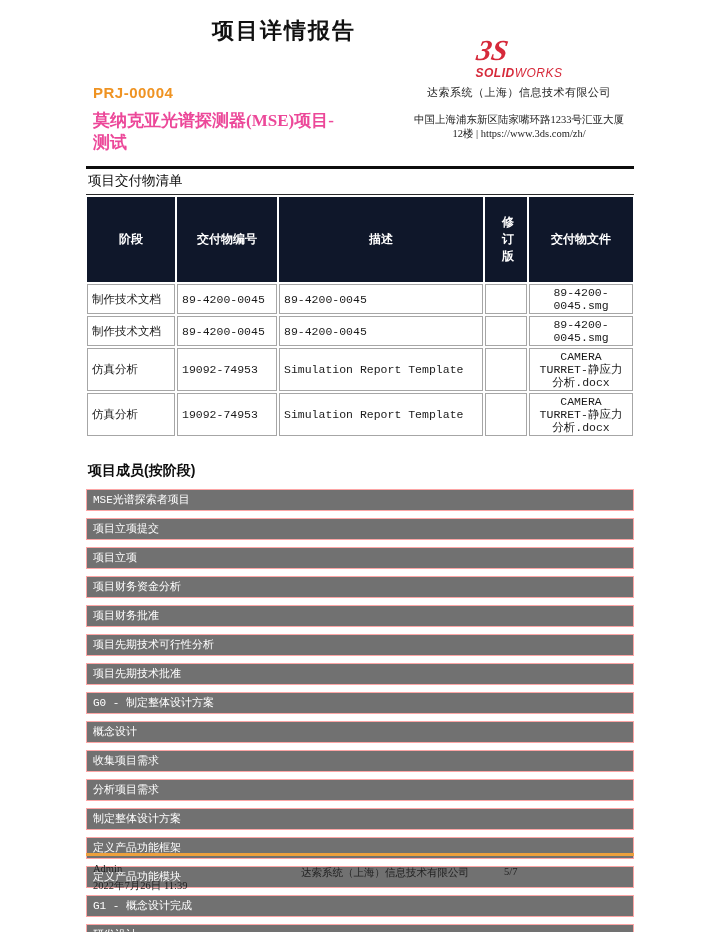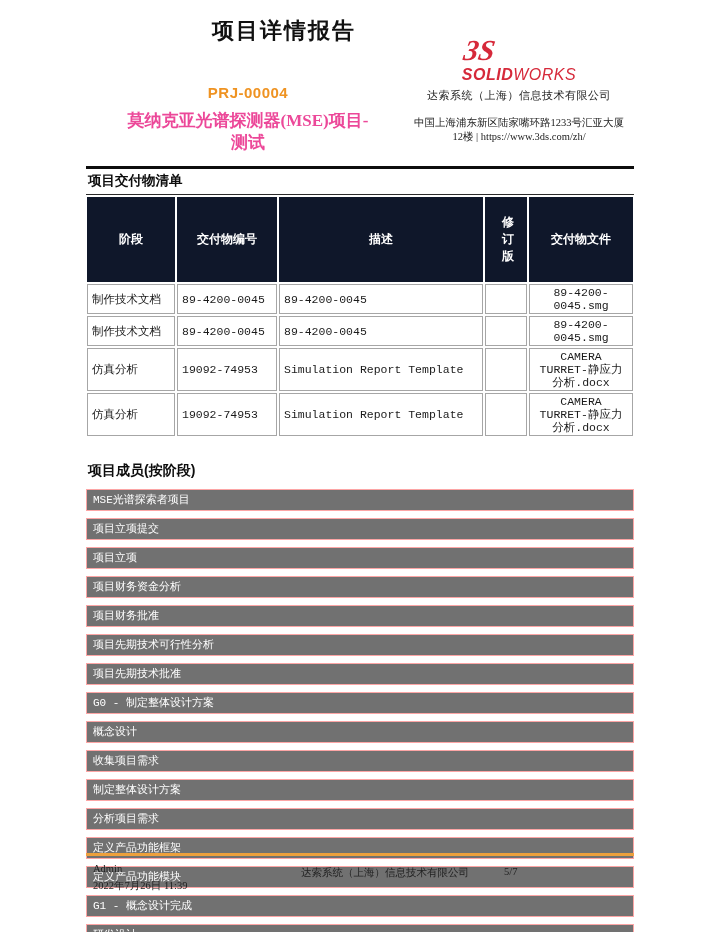--- a/index.html
+++ b/index.html
@@ -12,21 +12,21 @@
     overflow:hidden;
   }
 
   
   .page-title {
     position:absolute; top:16px; left:0; width:568px;
     text-align:center;
     font-family:"Liberation Sans","DejaVu Sans",sans-serif;
     font-size:22px; font-weight:bold; letter-spacing:2px; color:#111;
   }
-  .header-left { position:absolute; left:93px; top:84px; width:310px;text-align:center; }
+  .header-left { position:absolute; left:93px; top:84px; width:310px; }
   .project-code {
     font-family:"Liberation Sans","DejaVu Sans",sans-serif;
     font-size:15px; font-weight:bold; color:#EF9322; letter-spacing:0.5px;
   }
   .project-title {
     margin-top:9px;
     font-size:17px; font-weight:bold; color:#ec4899; line-height:22px;
     font-family:"Liberation Serif","DejaVu Serif",serif;
   }
   .header-right { position:absolute; left:398px; top:36px; width:242px; text-align:center; }
@@ -34,35 +34,35 @@
   .logo-mark {
     display:block;
     font-family:"Liberation Serif","DejaVu Serif",serif;
     font-style:italic; font-weight:bold;
     font-size:29px; color:#D6293A;
     transform:skewX(-10deg);
     margin-left:2px; height:30px;
   }
   .logo-word {
     font-family:"Liberation Sans","DejaVu Sans",sans-serif;
-    font-style:italic; font-size:16px; letter-spacing:0.5px; color:#D6293A;
+    font-style:italic; font-size:12px; letter-spacing:0.5px; color:#D6293A;
     margin-top:1px;
   }
   .logo-word .solid { font-weight:bold; }
   .logo-word .works { font-weight:300; }
   .company-name { margin-top:4px; font-size:11px; color:#222; letter-spacing:0.5px; }
   .company-address { margin-top:13px; font-size:10.5px; line-height:14px; color:#222; }
 
   
   .main { position:absolute; left:86px; top:166px; width:548px; }
   .section-heading {
     border-top:3px solid #0d0d0d;
     border-bottom:1px solid #2a2a2a;
     font-family:"Liberation Sans","DejaVu Sans",sans-serif;
-    font-size:13.5px; font-weight:bold; color:#0d0d0d;
+    font-size:13.5px; font-weight:normal; color:#0d0d0d;
     padding:3px 0 4px 2px;
   }
   table.deliverables {
     width:550px; margin-left:-1px;
     border-collapse:separate; border-spacing:2px;
     table-layout:fixed;
   }
   table.deliverables th {
     background:#0f172a; color:#ffffff;
     font-family:Liberation Mono, monospace;
@@ -223,25 +223,25 @@
 
   <div class="member-bar">
     <span class="bar-label">概念设计</span>
   </div>
 
   <div class="member-bar">
     <span class="bar-label">收集项目需求</span>
   </div>
 
   <div class="member-bar">
+    <span class="bar-label">分析项目需求</span>
+  </div>
+
+  <div class="member-bar">
     <span class="bar-label">制定整体设计方案</span>
-  </div>
-
-  <div class="member-bar">
-    <span class="bar-label">分析项目需求</span>
   </div>
 
   <div class="member-bar">
     <span class="bar-label">定义产品功能框架</span>
   </div>
 
   <div class="member-bar">
     <span class="bar-label">定义产品功能模块</span>
   </div>
 

